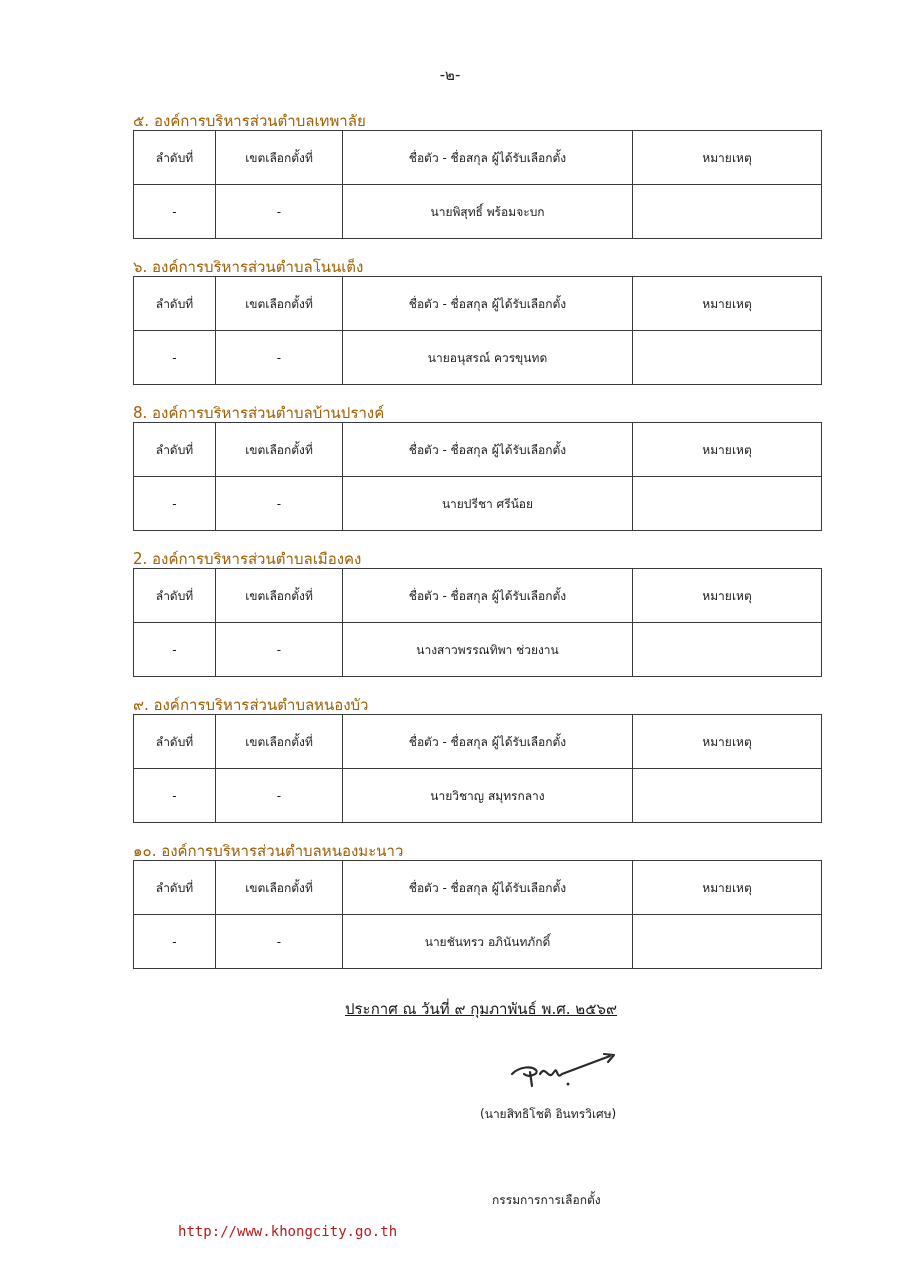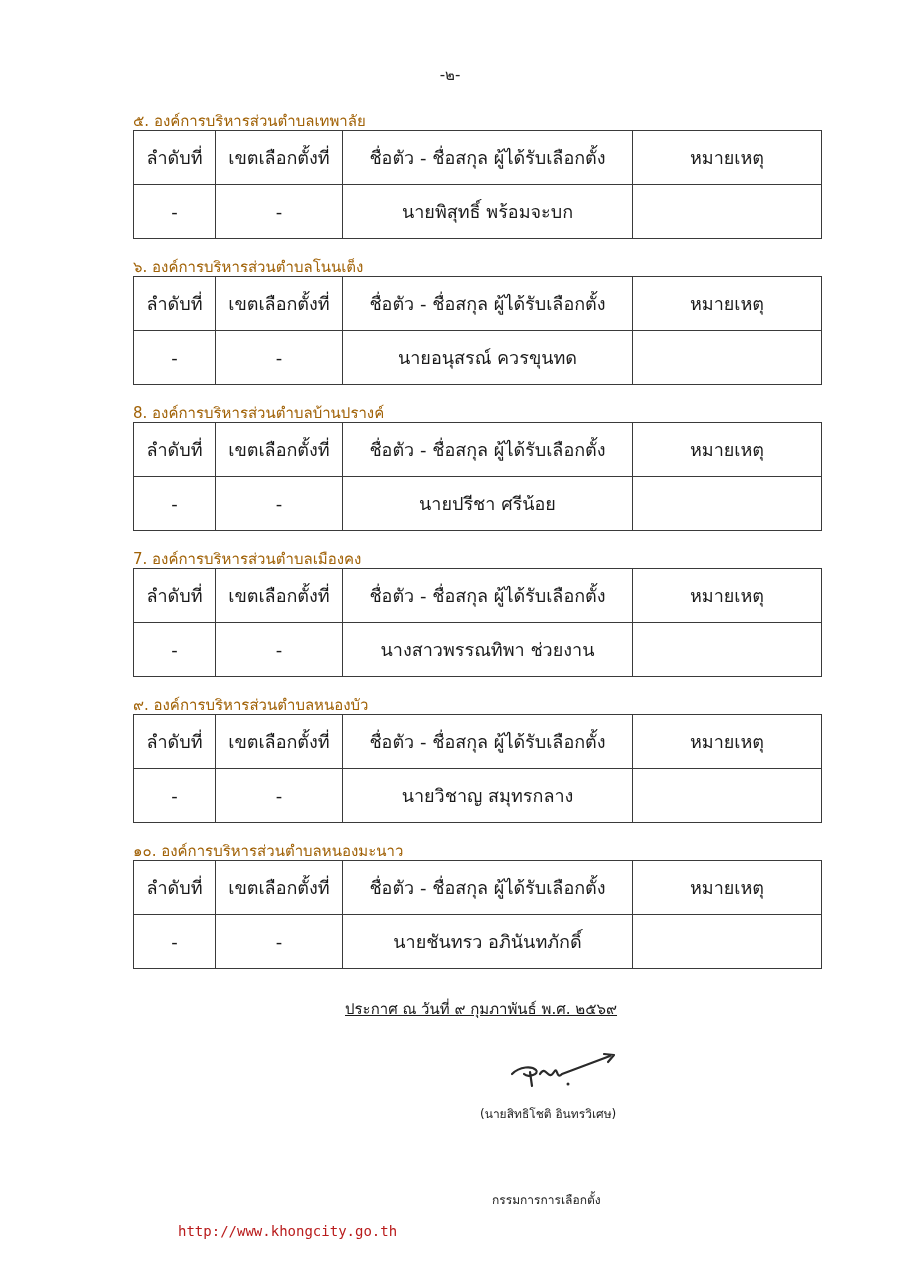--- a/index.html
+++ b/index.html
@@ -2,21 +2,21 @@
 <html><head>
 <meta charset="utf-8">
 <style>
   html, body { margin:0; padding:0; }
   body { width:900px; height:1273px; background:#ffffff; position:relative; overflow:hidden;
          font-family:"DejaVu Sans", sans-serif; color:#1a1a1a; }
   .page-num { position:absolute; top:63px; left:0; width:900px; text-align:center; font-size:15px; color:#222; }
   .section { position:absolute; left:133px; width:688px; }
   .section-title { position:absolute; left:0; top:0; font-size:15px; white-space:nowrap; color:#a16207; }
   table.tbl { position:absolute; left:0; top:21px; width:688px; border-collapse:collapse; table-layout:fixed; }
-  table.tbl td { border:1.5px solid #3a3a3a; text-align:center; vertical-align:middle; font-size:18px; padding:0; color:#1a1a1a; }
+  table.tbl td { border:1.5px solid #3a3a3a; text-align:center; vertical-align:middle; font-size:12px; padding:0; color:#1a1a1a; }
   table.tbl tr.hdr td { height:53px; }
   table.tbl tr.row td { height:53px; }
   td.dash { color:#8a8a8a; }
   .announce { position:absolute; top:997px; left:345px; font-size:15px; white-space:nowrap;text-decoration:underline; }
   .signature { position:absolute; top:1052px; left:510px; width:110px; height:40px; }
   .signer-name { position:absolute; top:1104px; left:480px; font-size:12px; white-space:nowrap; }
   .signer-title { position:absolute; top:1190px; left:492px; font-size:12px; white-space:nowrap; }
   .watermark { position:absolute; top:1223px; left:178px; font-family:"DejaVu Sans Mono", monospace; font-size:14px; color:#b91c1c; white-space:nowrap; }
 </style>
 </head>
@@ -96,21 +96,21 @@
       <td class="dash">-</td>
       <td class="dash">-</td>
       <td>นายปรีชา  ศรีน้อย</td>
       <td></td>
     </tr>
   </tbody>
     </table>
 </div>
 
 <div class="section" style="top:547px;">
-  <div class="section-title">7. องค์การบริหารส่วนตำบลเมืองคง</div>
+  <div class="section-title">2. องค์การบริหารส่วนตำบลเมืองคง</div>
   <table class="tbl">
     <colgroup>
         <col style="width:82px">
         <col style="width:127px">
         <col style="width:290px">
         <col style="width:189px">
       </colgroup>
     <tbody>
         <tr class="hdr">
       <td>ลำดับที่</td>

